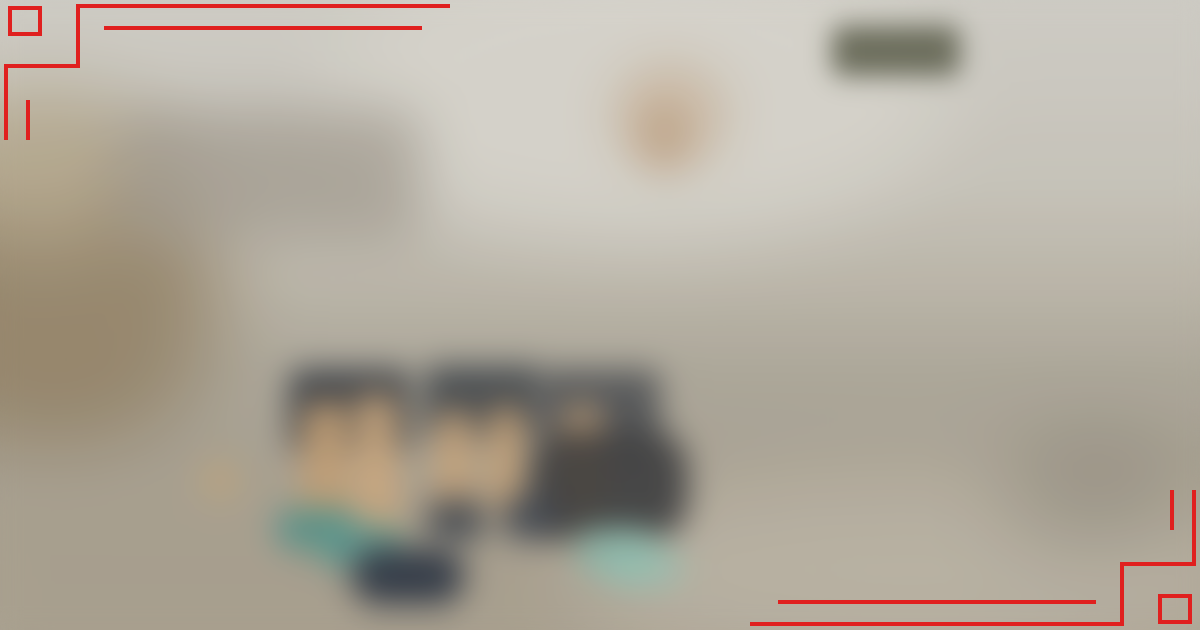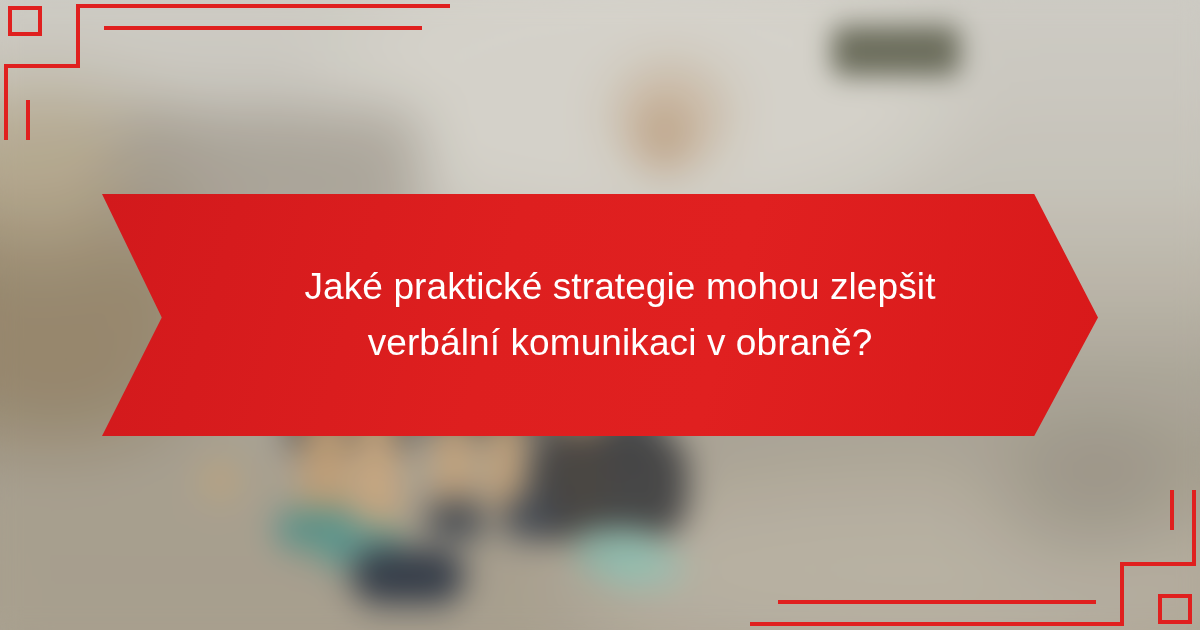--- a/index.html
+++ b/index.html
@@ -232,26 +232,20 @@
     <div class="fig shoe-navy1"></div>
     <div class="fig shoe-dark1"></div>
     <div class="fig shoe-dark2"></div>
     <div class="fig shoe-mint1"></div>
     <div class="fig shoe-mint2"></div>
     <div class="fig ball-tan"></div>
 
     <div class="bg-soften"></div>
   </div>
 
-  <div class="banner">
-    <div class="banner-inner">
-      <h1 class="headline">Jaké praktické strategie mohou zlepšit
-verbální komunikaci v obraně?</h1>
-    </div>
-  </div>
 
   <div class="orn orn-tl">
     <span class="sq"></span>
     <span class="orn-line h1"></span>
     <span class="orn-line h2"></span>
     <span class="orn-line v-out"></span>
     <span class="orn-line h-join"></span>
     <span class="orn-line v1"></span>
     <span class="orn-line v2"></span>
   </div>

